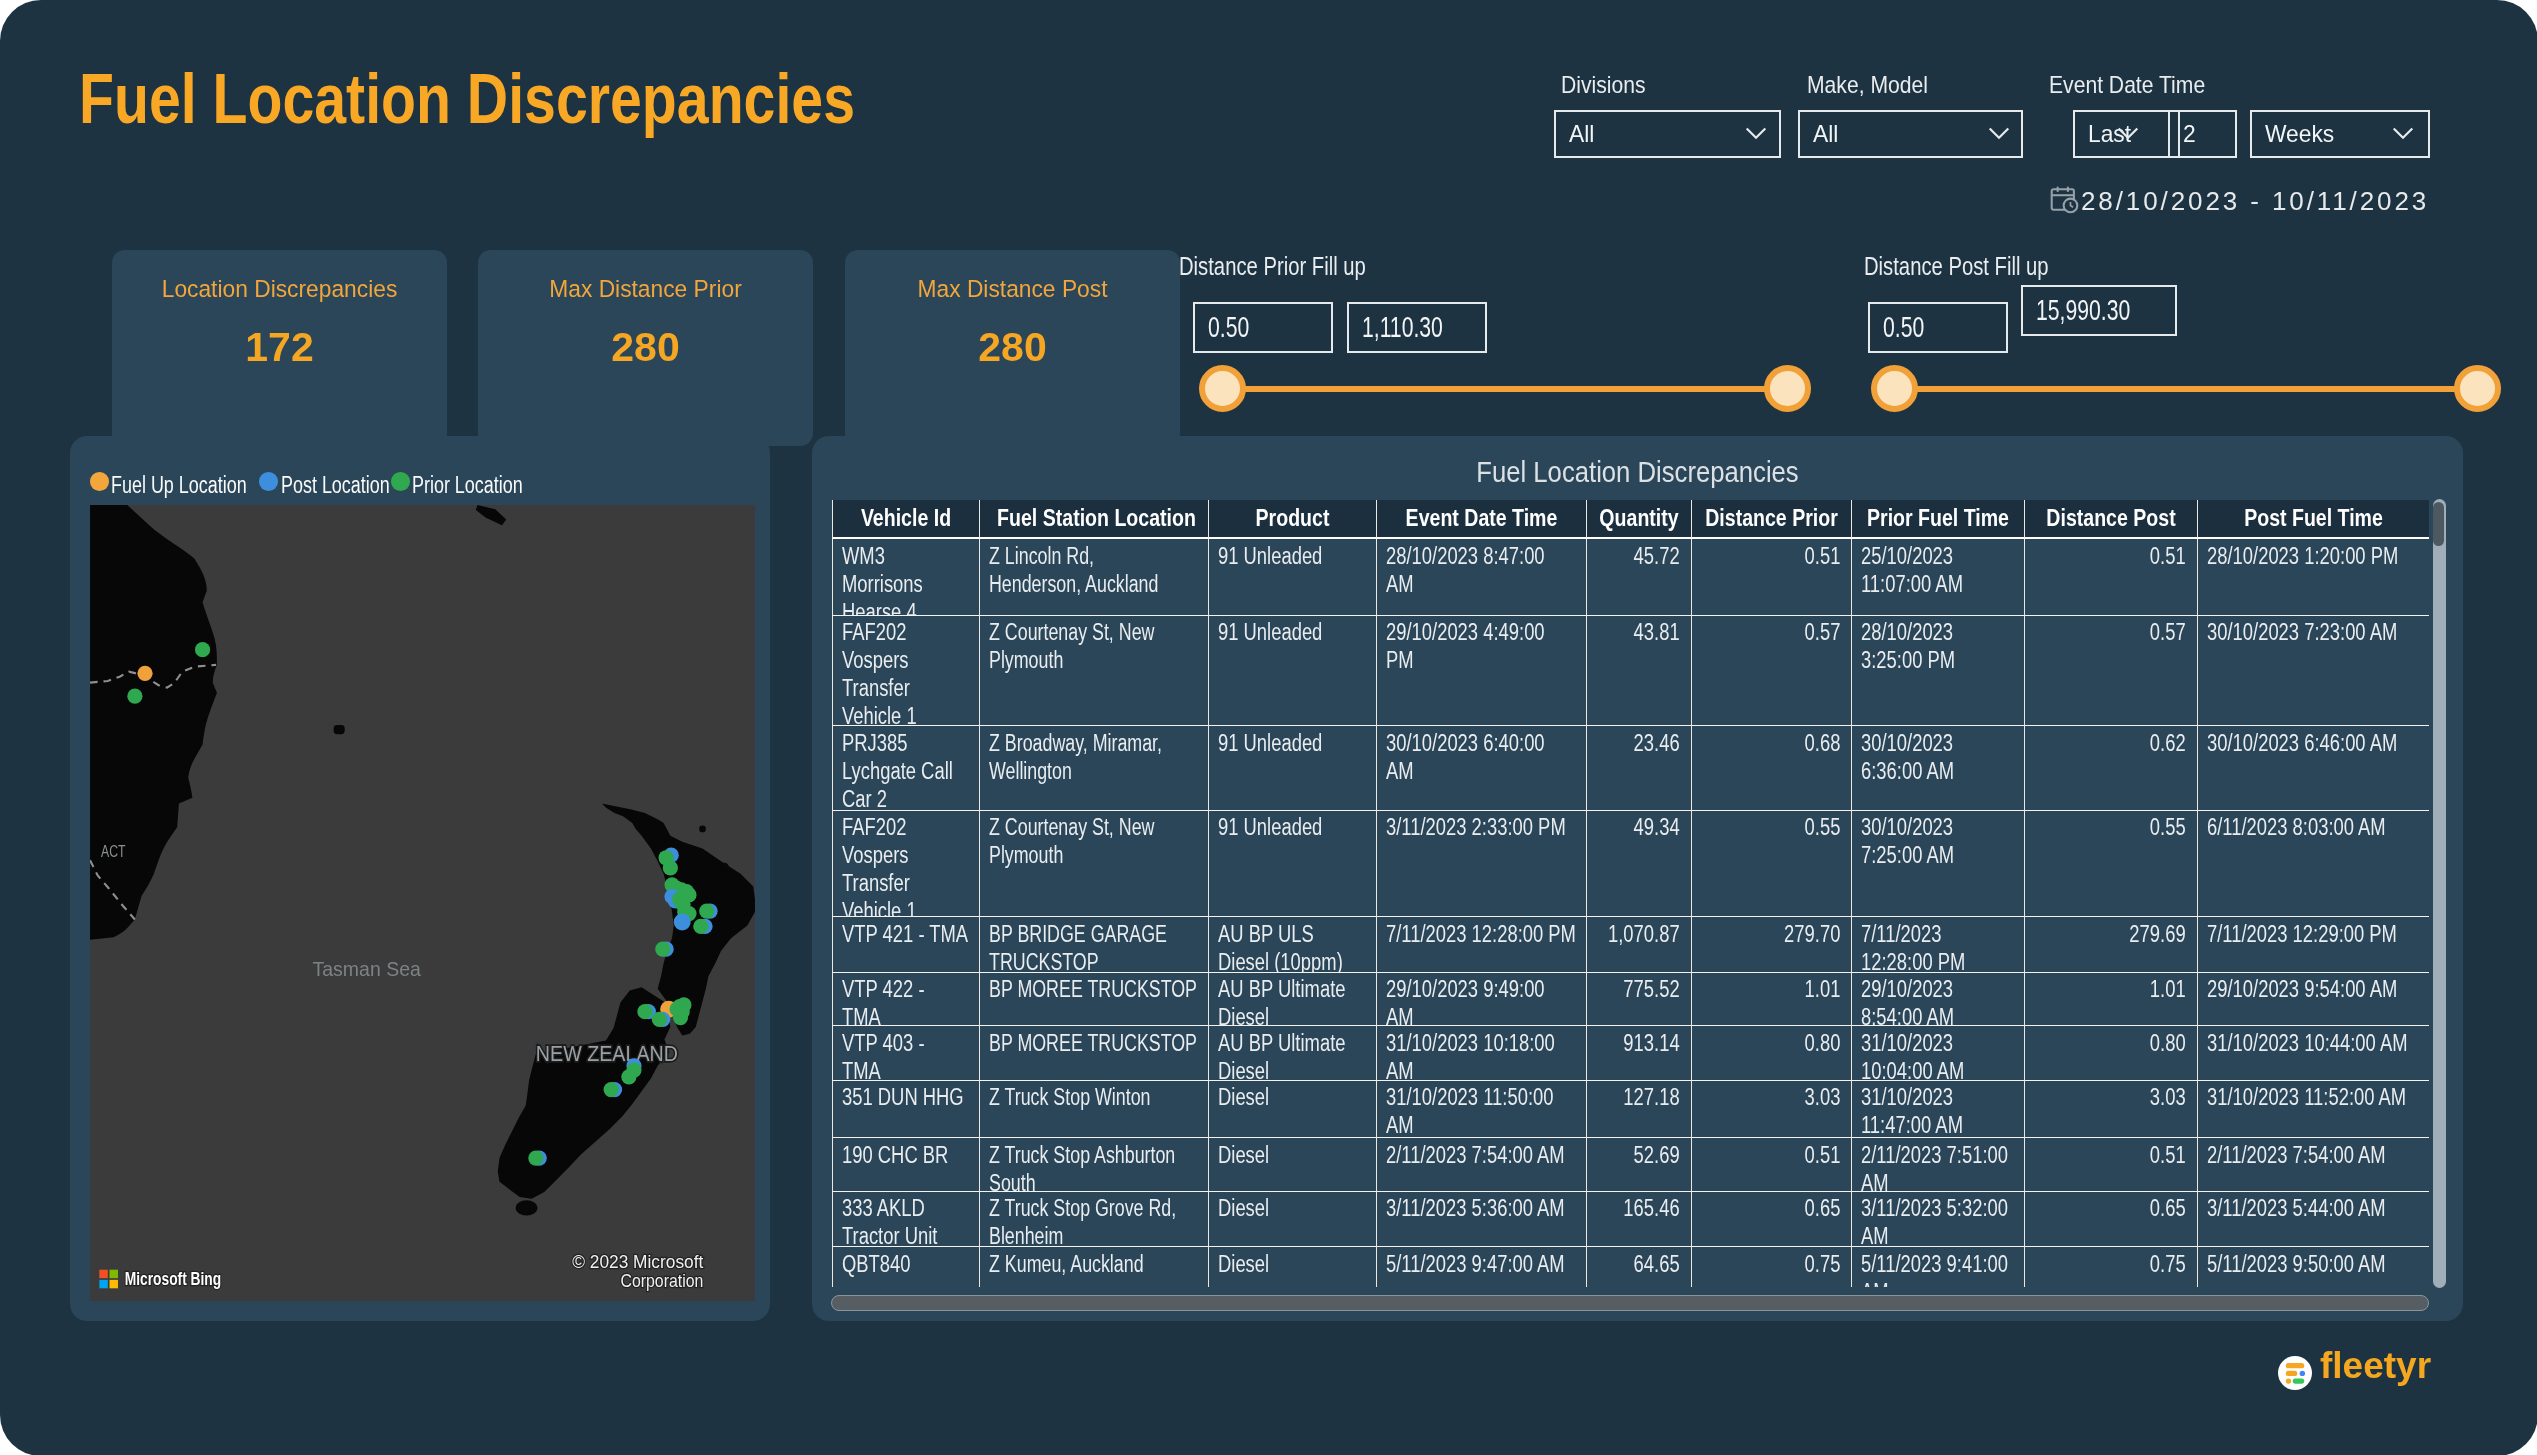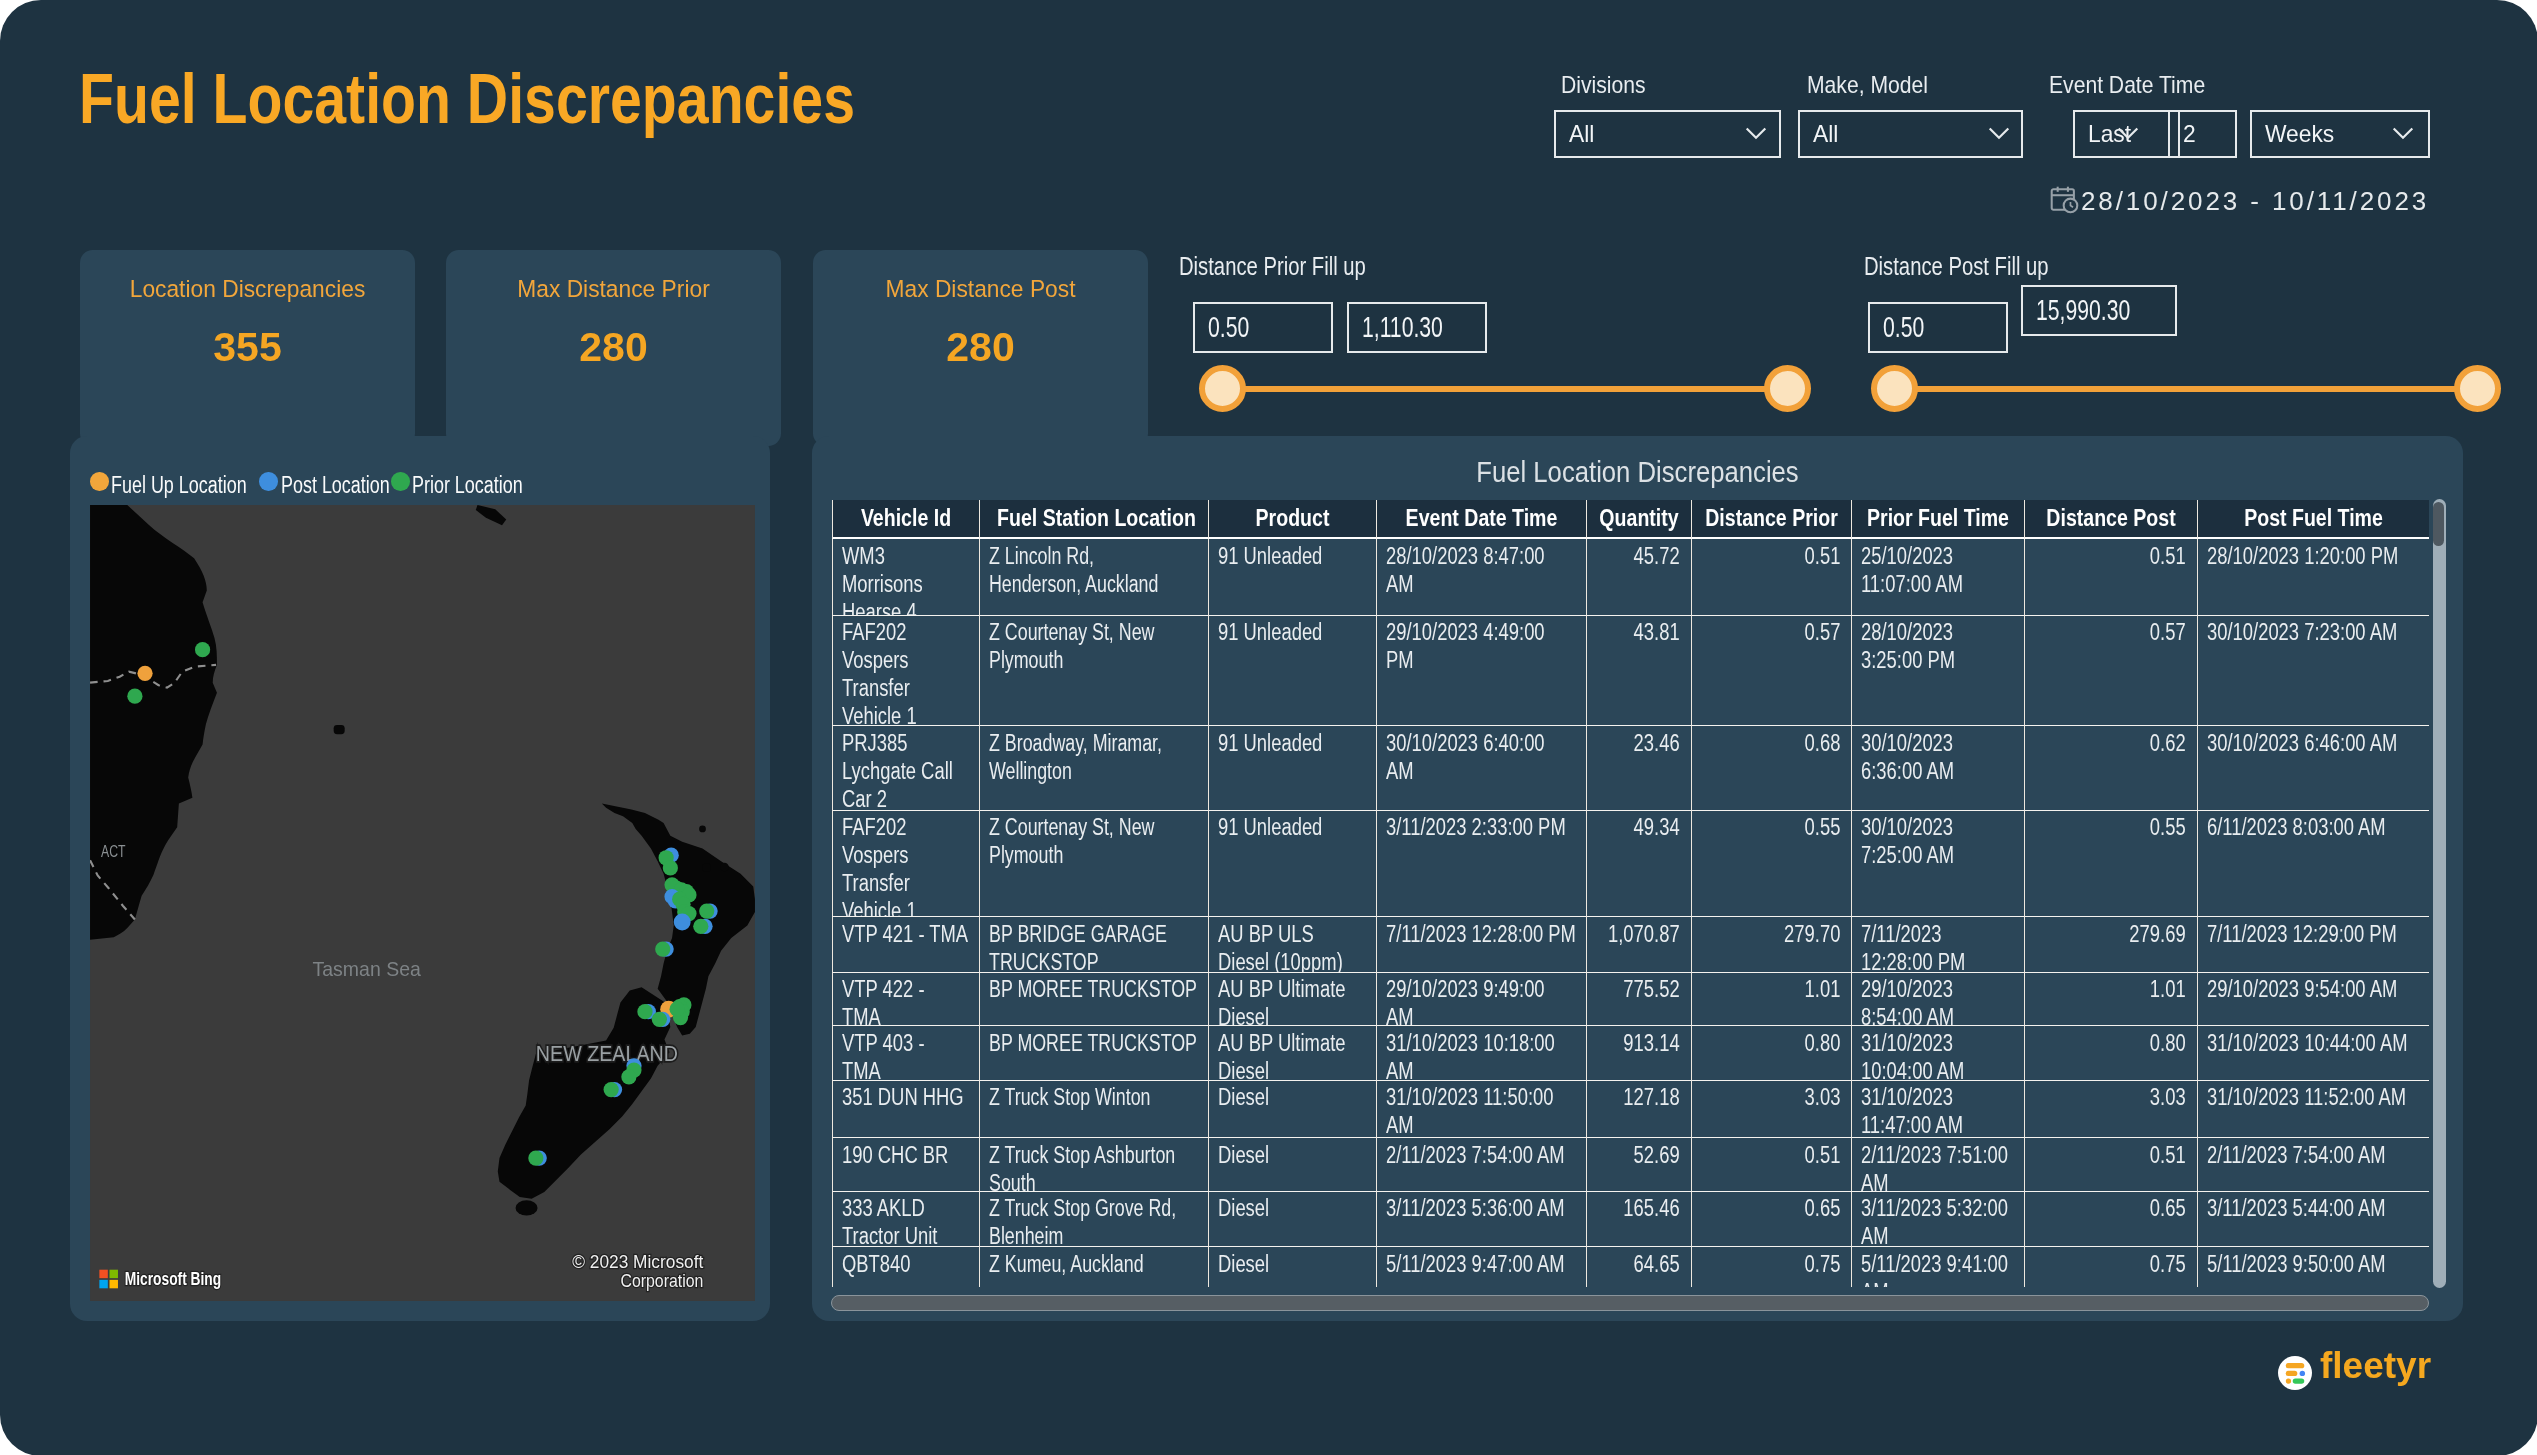--- a/index.html
+++ b/index.html
@@ -10,21 +10,21 @@
   h1.title { position:absolute; left:79px; top:58px; font-size:71px; font-weight:bold; color:#F9A825; transform:scaleX(0.806); transform-origin:0 0; white-space:nowrap; }
 
   
   .flabel { position:absolute; font-size:24px; color:#E9EDF0; transform:scaleX(0.88); transform-origin:0 0; white-space:nowrap; }
   .fbox { position:absolute; height:48px; border:2.5px solid #E6EAEC; color:#F2F5F7; font-size:24px; line-height:43px; padding-left:12.7px; }
   .fbox span { display:inline-block; transform:scaleX(0.95); transform-origin:0 0; }
 
   .daterange { position:absolute; left:2081px; top:186px; font-size:26px; letter-spacing:2.9px; color:#E6EAEC; }
 
   
-  .card { position:absolute; top:250px; height:196px; width:335px; background:#2B4658; border-radius:12.7px; text-align:center; }
+  .card { position:absolute; top:250px; height:196px; width:335px; background:#2B4658; border-radius:12.7px; text-align:center;margin-left:32px; }
   .card .lbl { margin-top:25px; font-size:24.5px; color:#F2A63B; transform:scaleX(0.93); }
   .card .num { margin-top:21px; font-size:41px; font-weight:bold; color:#F5A623; }
 
   
   .slbl { position:absolute; font-size:25px; color:#E9EDF0; transform:scaleX(0.81); transform-origin:0 0; white-space:nowrap; }
   .sbox { position:absolute; height:51px; border:2.5px solid #E6EAEC; color:#F2F5F7; font-size:29px; line-height:46px; padding-left:12.7px; }
   .sbox span { display:inline-block; transform:scaleX(0.73); transform-origin:0 0; }
   .track { position:absolute; height:6px; background:#F2A139; border-radius:2.5px; }
   .handle { position:absolute; width:47px; height:47px; border-radius:50%; background:#FBE3BE; border:6.8px solid #F2A139; }
 
@@ -85,21 +85,21 @@
     <line x1="2" y1="12" x2="28" y2="12" stroke="#97A1A8" stroke-width="2.4"></line>
     <line x1="9" y1="2" x2="9" y2="8" stroke="#97A1A8" stroke-width="2.4"></line>
     <line x1="21" y1="2" x2="21" y2="8" stroke="#97A1A8" stroke-width="2.4"></line>
     <circle cx="24" cy="24" r="8" fill="#1E3341" stroke="#97A1A8" stroke-width="2.4"></circle>
     <path d="M24,20 L24,24 L27,26" fill="none" stroke="#97A1A8" stroke-width="2"></path>
   </svg>
   <div class="daterange">28/10/2023 - 10/11/2023</div>
 
   <div class="card" style="left:80px;">
       <div class="lbl">Location Discrepancies</div>
-      <div class="num">355</div>
+      <div class="num">172</div>
     </div>
   <div class="card" style="left:446px;">
       <div class="lbl">Max Distance Prior</div>
       <div class="num">280</div>
     </div>
   <div class="card" style="left:813px;">
       <div class="lbl">Max Distance Post</div>
       <div class="num">280</div>
     </div>
 

